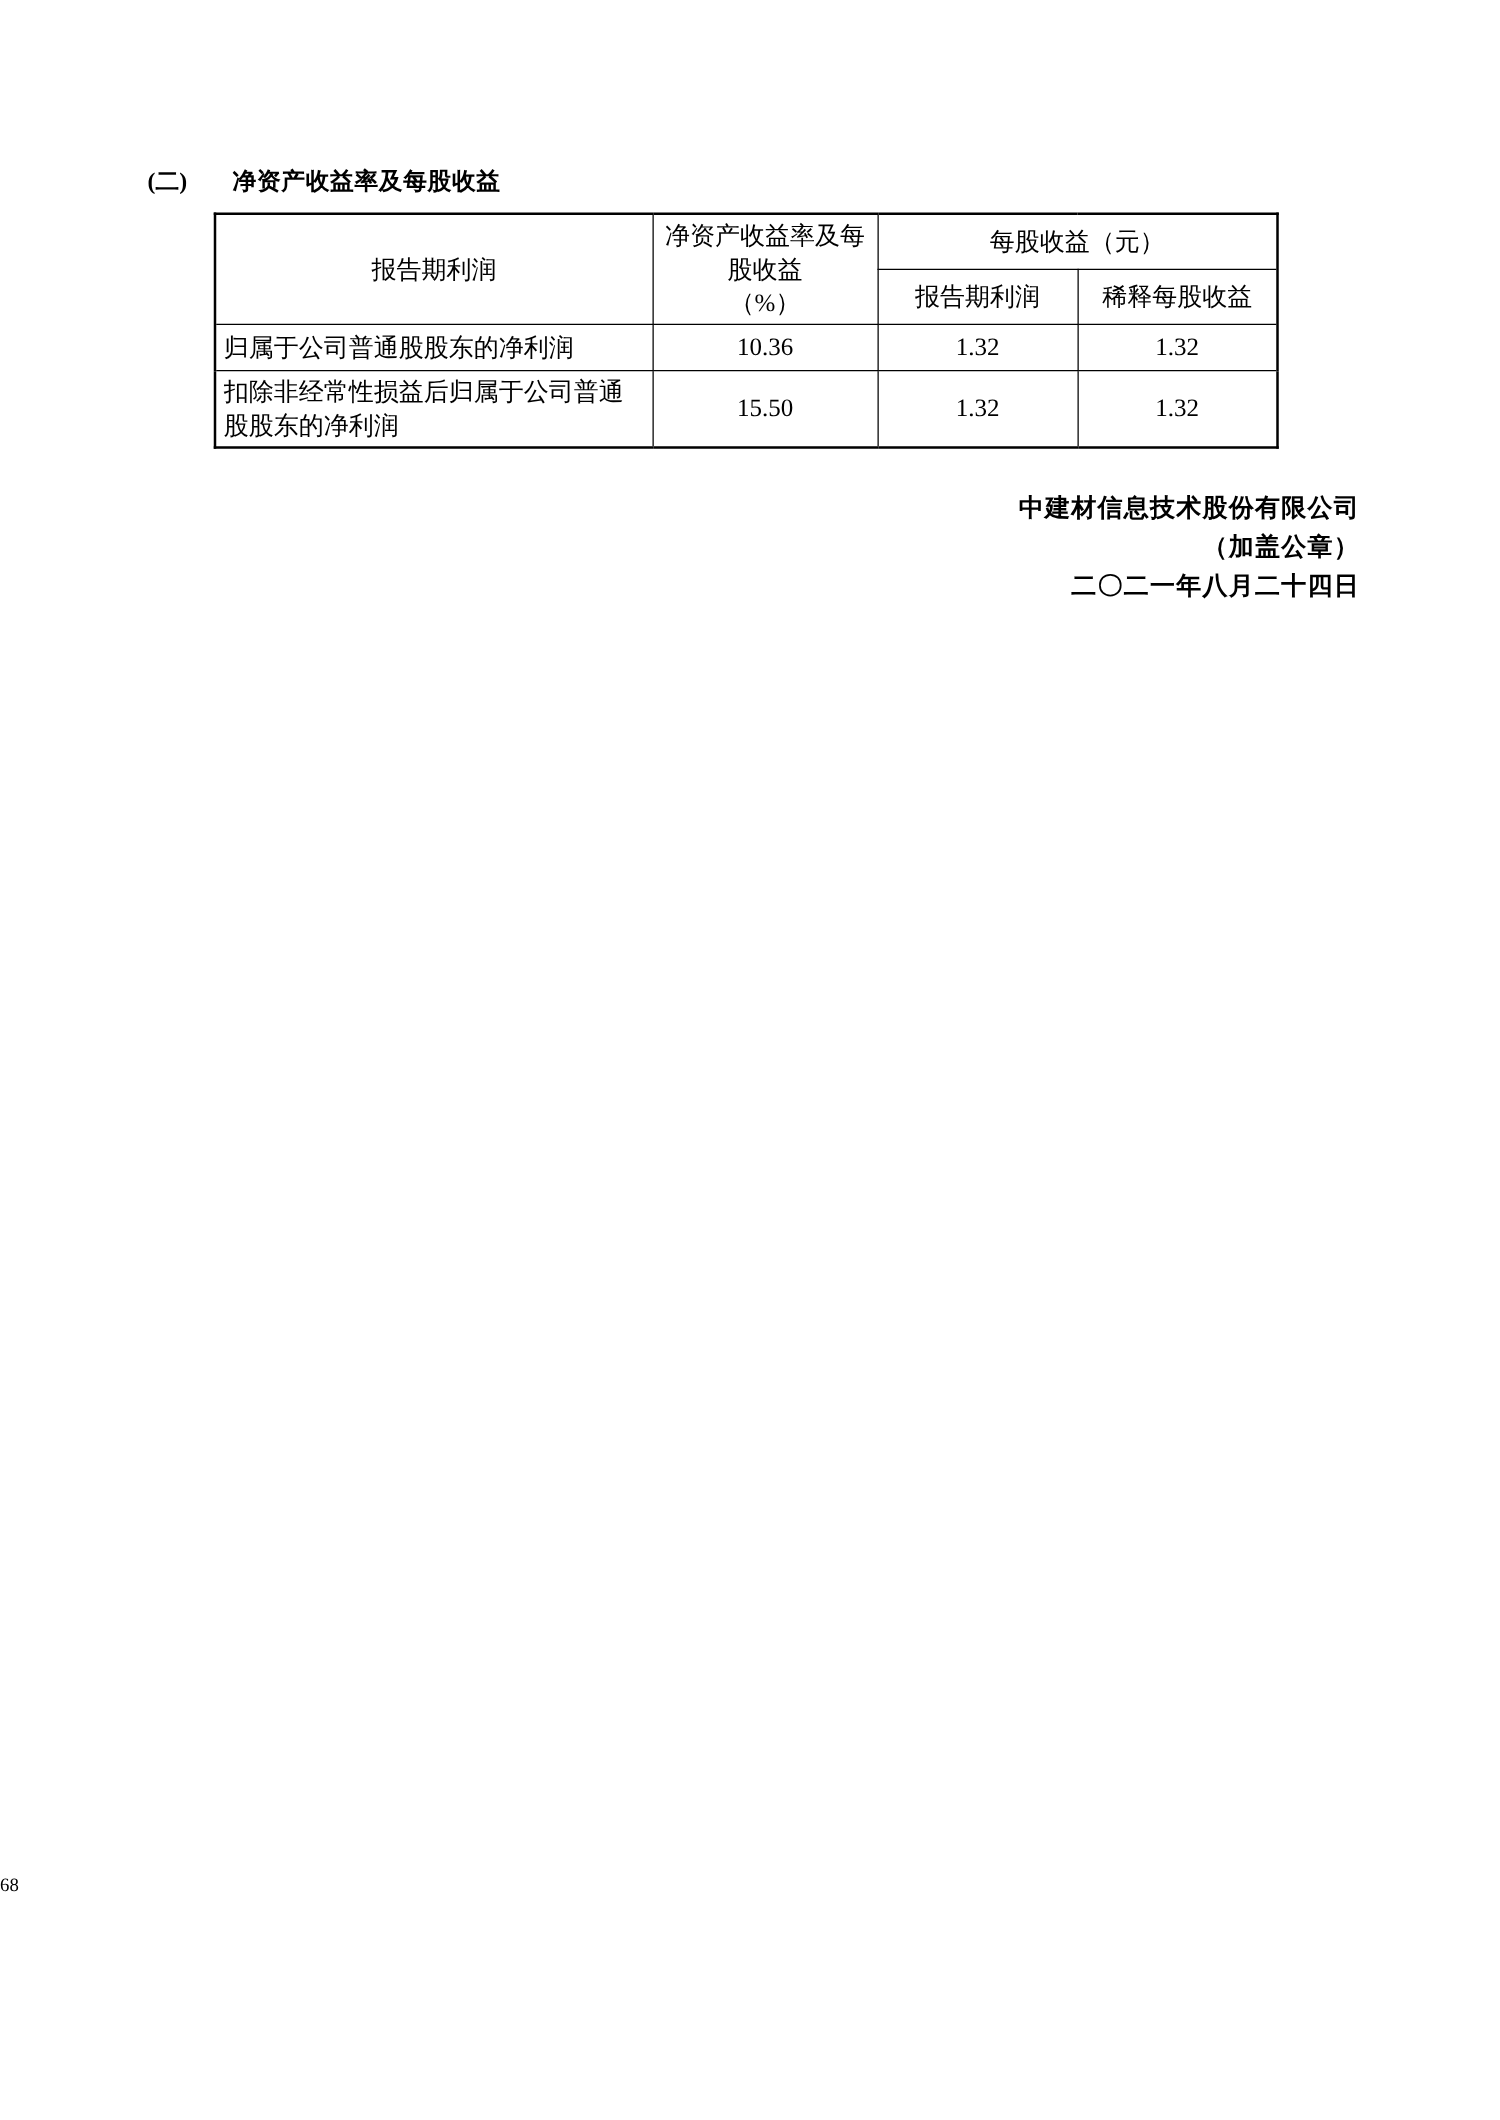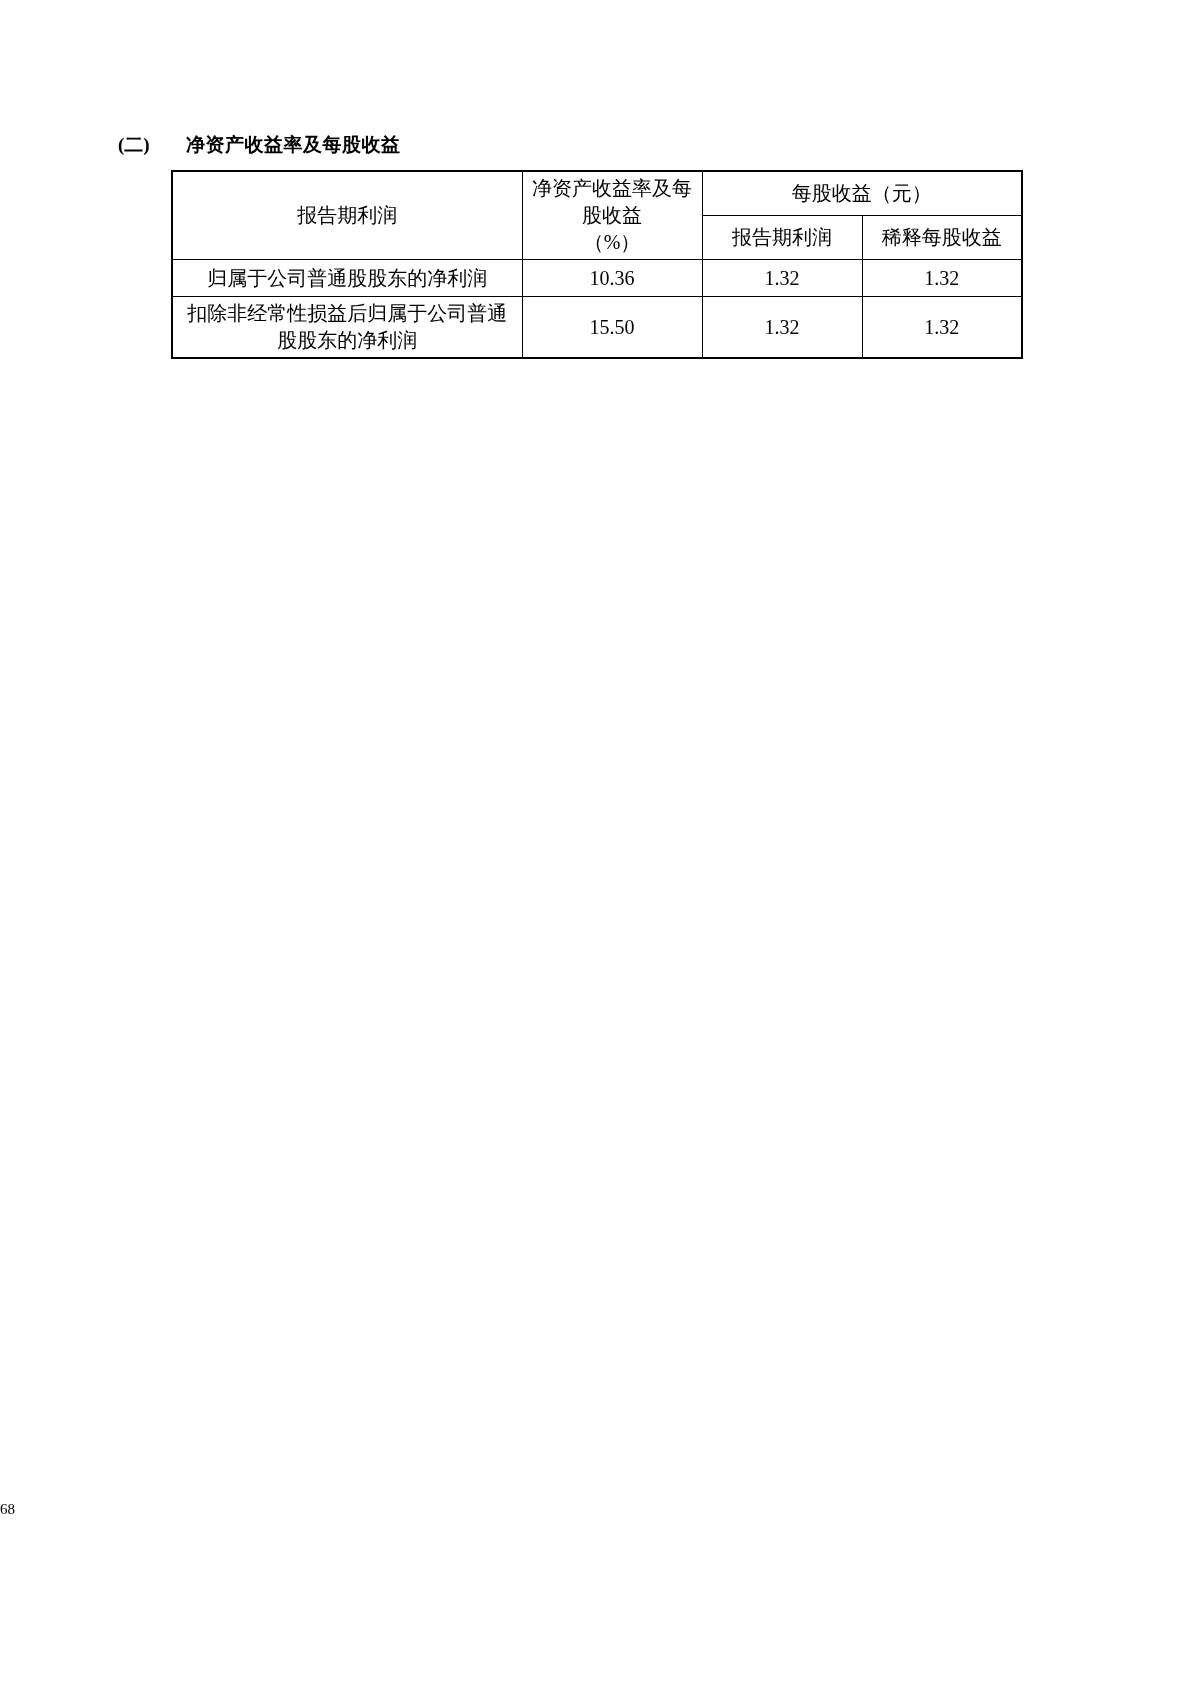--- a/index.html
+++ b/index.html
@@ -49,21 +49,21 @@
     padding: 3px 6px;
     font-weight: normal;
     vertical-align: middle;
   }
   table.data .outer-top td { border-top-width: 2px; }
   table.data tr.last-row td { border-bottom-width: 2px; }
   table.data td.first-col { border-left-width: 2px; }
   table.data td.last-col { border-right-width: 2px; }
   .hcenter { text-align: center; }
   .right { text-align: center; padding-right: 10px; }
-  .left { text-align: center; }
+  .left { text-align: left; }
   .cell-label {
     height: 30px;
   }
   .row-tall td { height: 50px; }
   .signature {
     position: absolute;
     right: 112px;
     top: 392px;
     text-align: right;
     font-size: 20px;
@@ -125,16 +125,21 @@
           <td class="first-col left">扣除非经常性损益后归属于公司普通股股东的净利润</td>
           <td class="right">15.50</td>
           <td class="right">1.32</td>
           <td class="right last-col">1.32</td>
         </tr>
       </tbody>
     </table>
 
   </div>
 
+  <div class="signature">
+    <span class="sig-line">中建材信息技术股份有限公司</span>
+    <span class="sig-line">（加盖公章）</span>
+    <span class="sig-line">二〇二一年八月二十四日</span>
+  </div>
 
   <div class="page-number">68</div>
 
 </div>
 
 </body></html>

